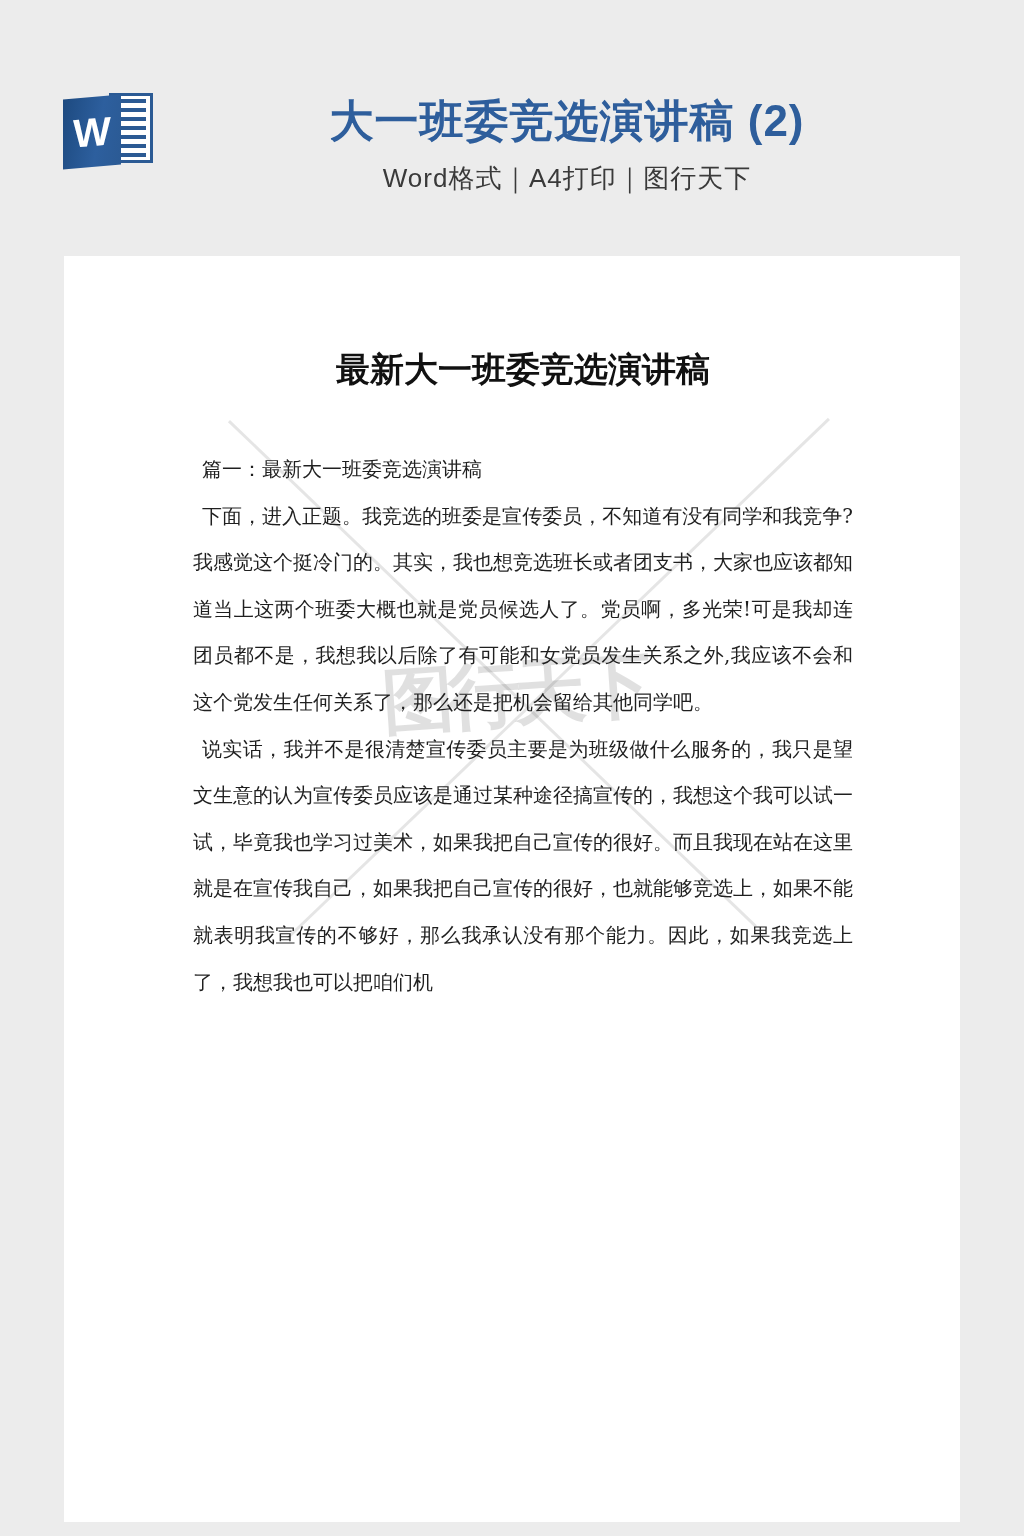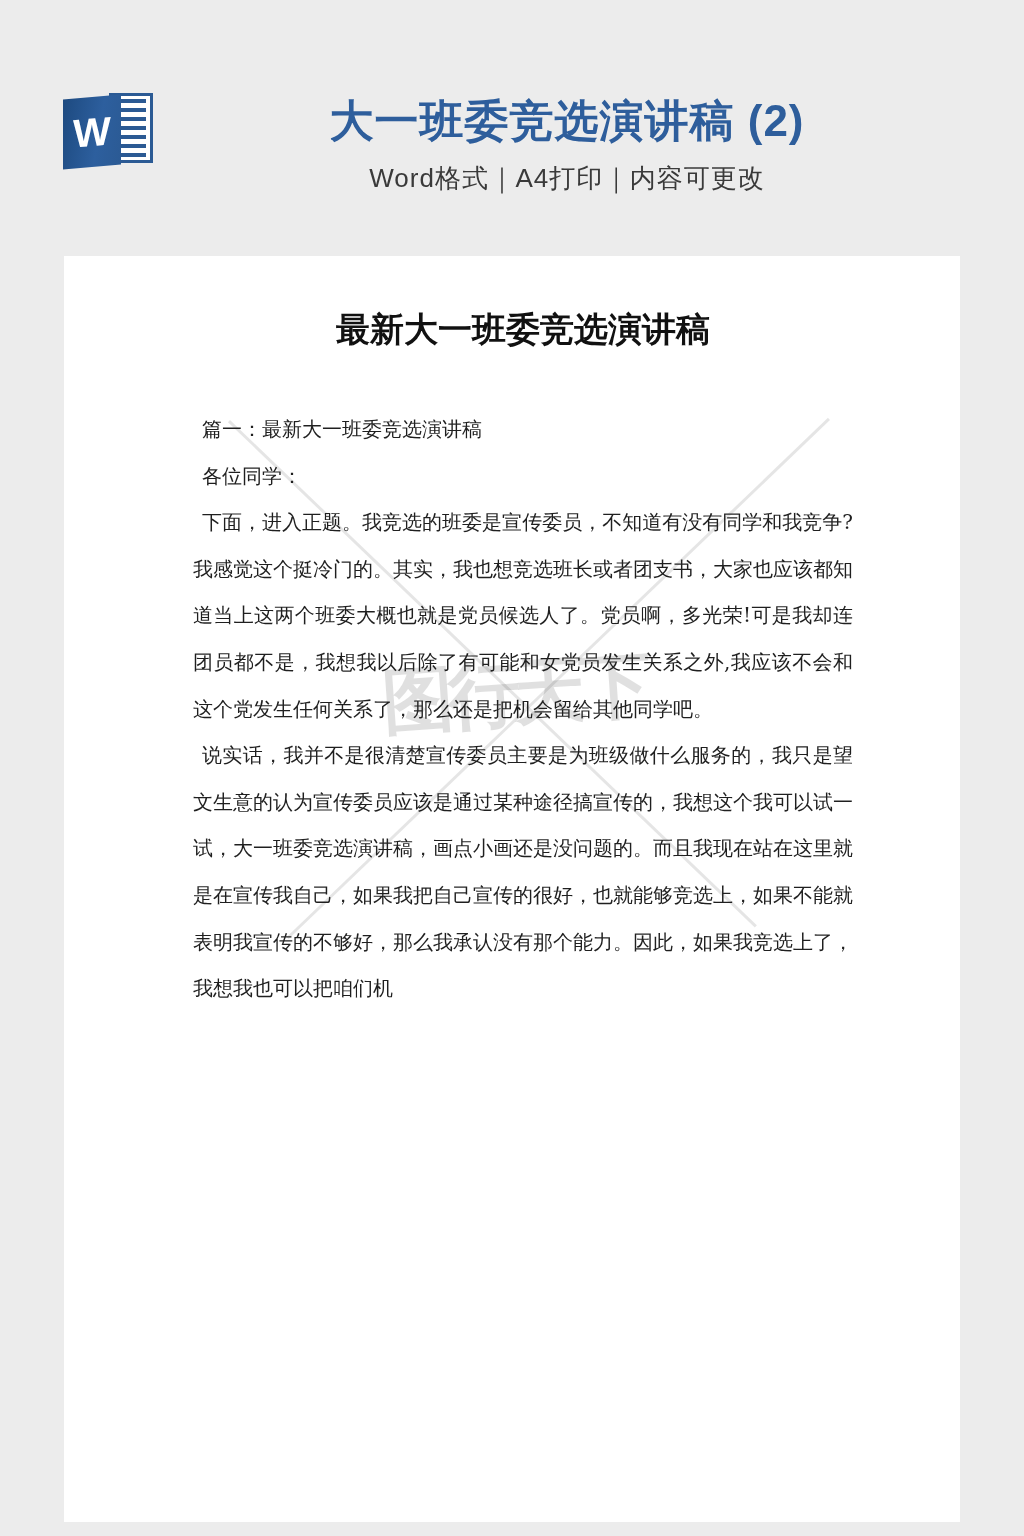--- a/index.html
+++ b/index.html
@@ -73,21 +73,21 @@
     letter-spacing: -6px;
     color: rgba(0,0,0,0.12);
     transform: rotate(-4deg);
     font-family: "DejaVu Serif", "Liberation Serif", serif;
     white-space: nowrap;
     z-index: 1;
   }
 
   .doc-inner {
     position: relative; z-index: 2;
-    padding: 53px 107px 0 129px;
+    padding: 93px 107px 0 129px;
   }
   .doc-title {
     margin: 0 0 57px 0;
     text-align: center;
     font-family: "DejaVu Serif", "Liberation Serif", serif;
     font-size: 34px; line-height: 40px;
     font-weight: bold;
     color: #111111;
   }
   .doc-text p {
@@ -107,35 +107,34 @@
 
   <div class="header">
     <div class="word-icon">
       <div class="page"></div>
       <div class="panel">
         <span class="w">W</span>
       </div>
     </div>
     <div class="header-text">
       <div class="header-title">大一班委竞选演讲稿 (2)</div>
-      <div class="header-subtitle">Word格式｜A4打印｜内容可更改</div>
+      <div class="header-subtitle">Word格式｜A4打印｜图行天下</div>
     </div>
   </div>
 
   <div class="doc-card">
 
     <div class="wm-line a"></div>
     <div class="wm-line b"></div>
     <div class="wm-text">图行天下</div>
 
     <div class="doc-inner">
       <h1 class="doc-title">最新大一班委竞选演讲稿</h1>
       <div class="doc-text">
           <p>篇一：最新大一班委竞选演讲稿</p>
-          <p>各位同学：</p>
           <p>下面，进入正题。我竞选的班委是宣传委员，不知道有没有同学和我竞争?我感觉这个挺冷门的。其实，我也想竞选班长或者团支书，大家也应该都知道当上这两个班委大概也就是党员候选人了。党员啊，多光荣!可是我却连团员都不是，我想我以后除了有可能和女党员发生关系之外,我应该不会和这个党发生任何关系了，那么还是把机会留给其他同学吧。</p>
-          <p>说实话，我并不是很清楚宣传委员主要是为班级做什么服务的，我只是望文生意的认为宣传委员应该是通过某种途径搞宣传的，我想这个我可以试一试，大一班委竞选演讲稿，画点小画还是没问题的。而且我现在站在这里就是在宣传我自己，如果我把自己宣传的很好，也就能够竞选上，如果不能就表明我宣传的不够好，那么我承认没有那个能力。因此，如果我竞选上了，我想我也可以把咱们机</p>
+          <p>说实话，我并不是很清楚宣传委员主要是为班级做什么服务的，我只是望文生意的认为宣传委员应该是通过某种途径搞宣传的，我想这个我可以试一试，毕竟我也学习过美术，如果我把自己宣传的很好。而且我现在站在这里就是在宣传我自己，如果我把自己宣传的很好，也就能够竞选上，如果不能就表明我宣传的不够好，那么我承认没有那个能力。因此，如果我竞选上了，我想我也可以把咱们机</p>
         </div>
     </div>
 
   </div>
 
 </div>
 
 </body></html>

